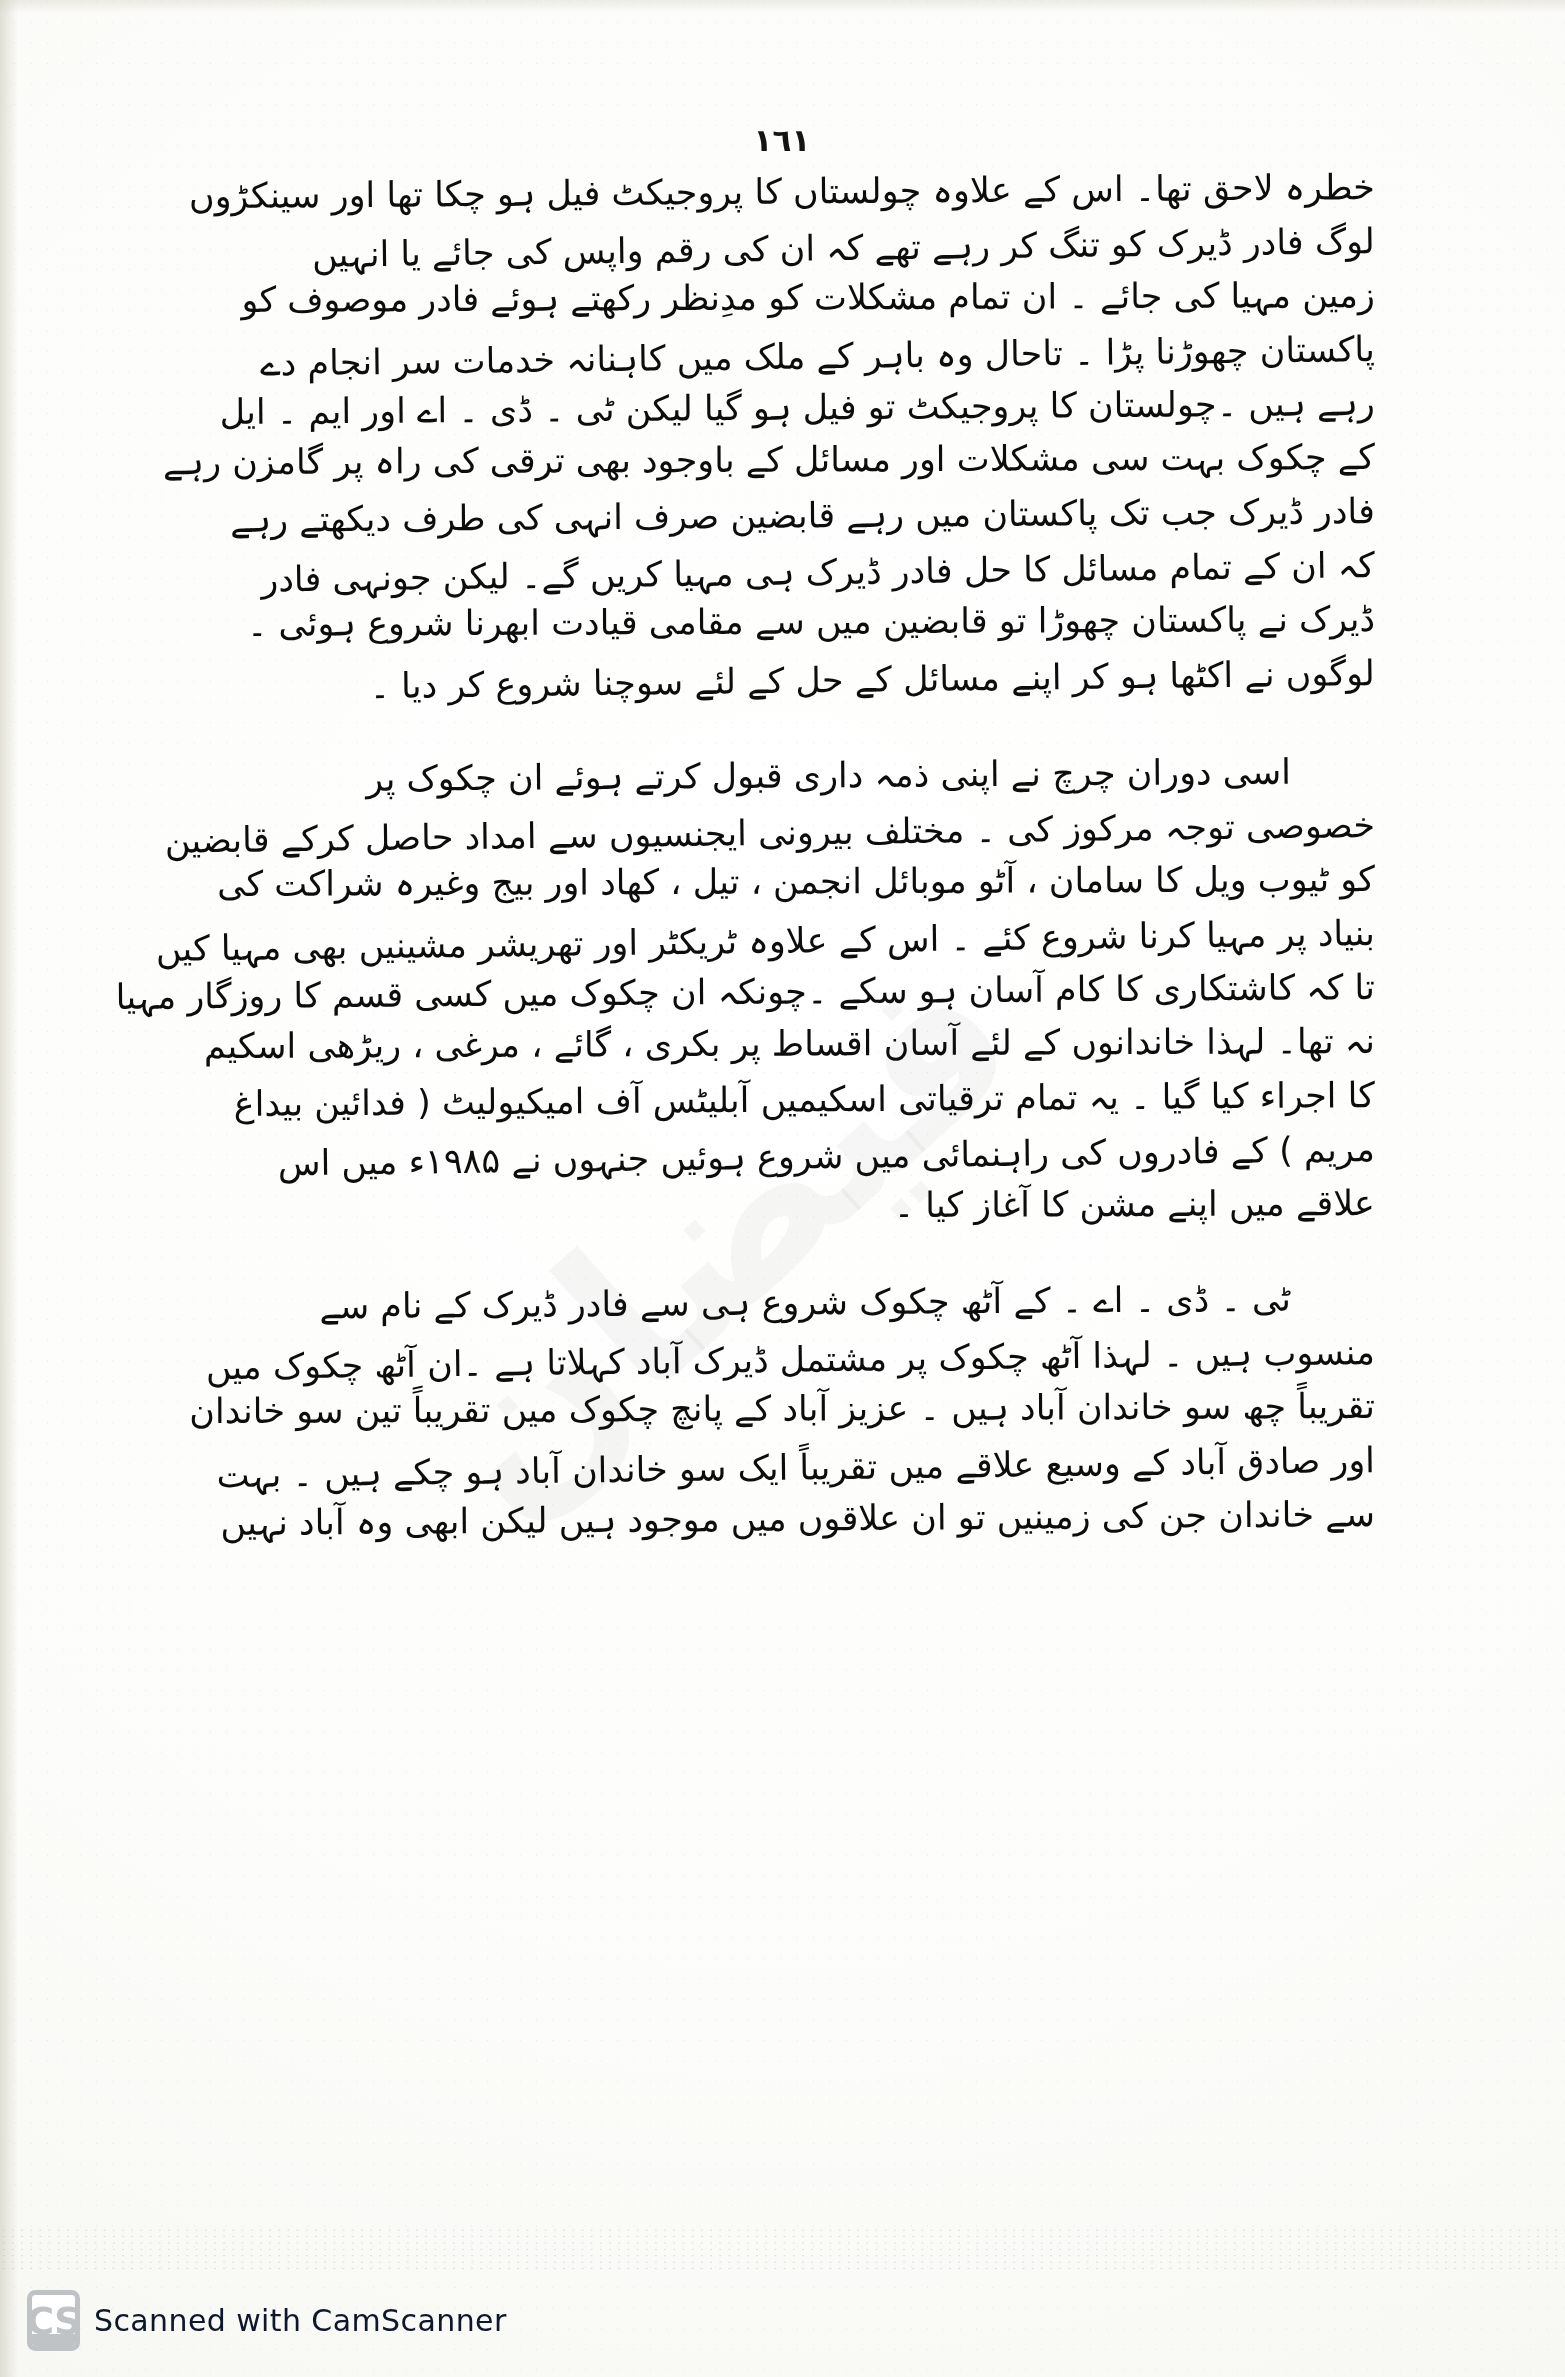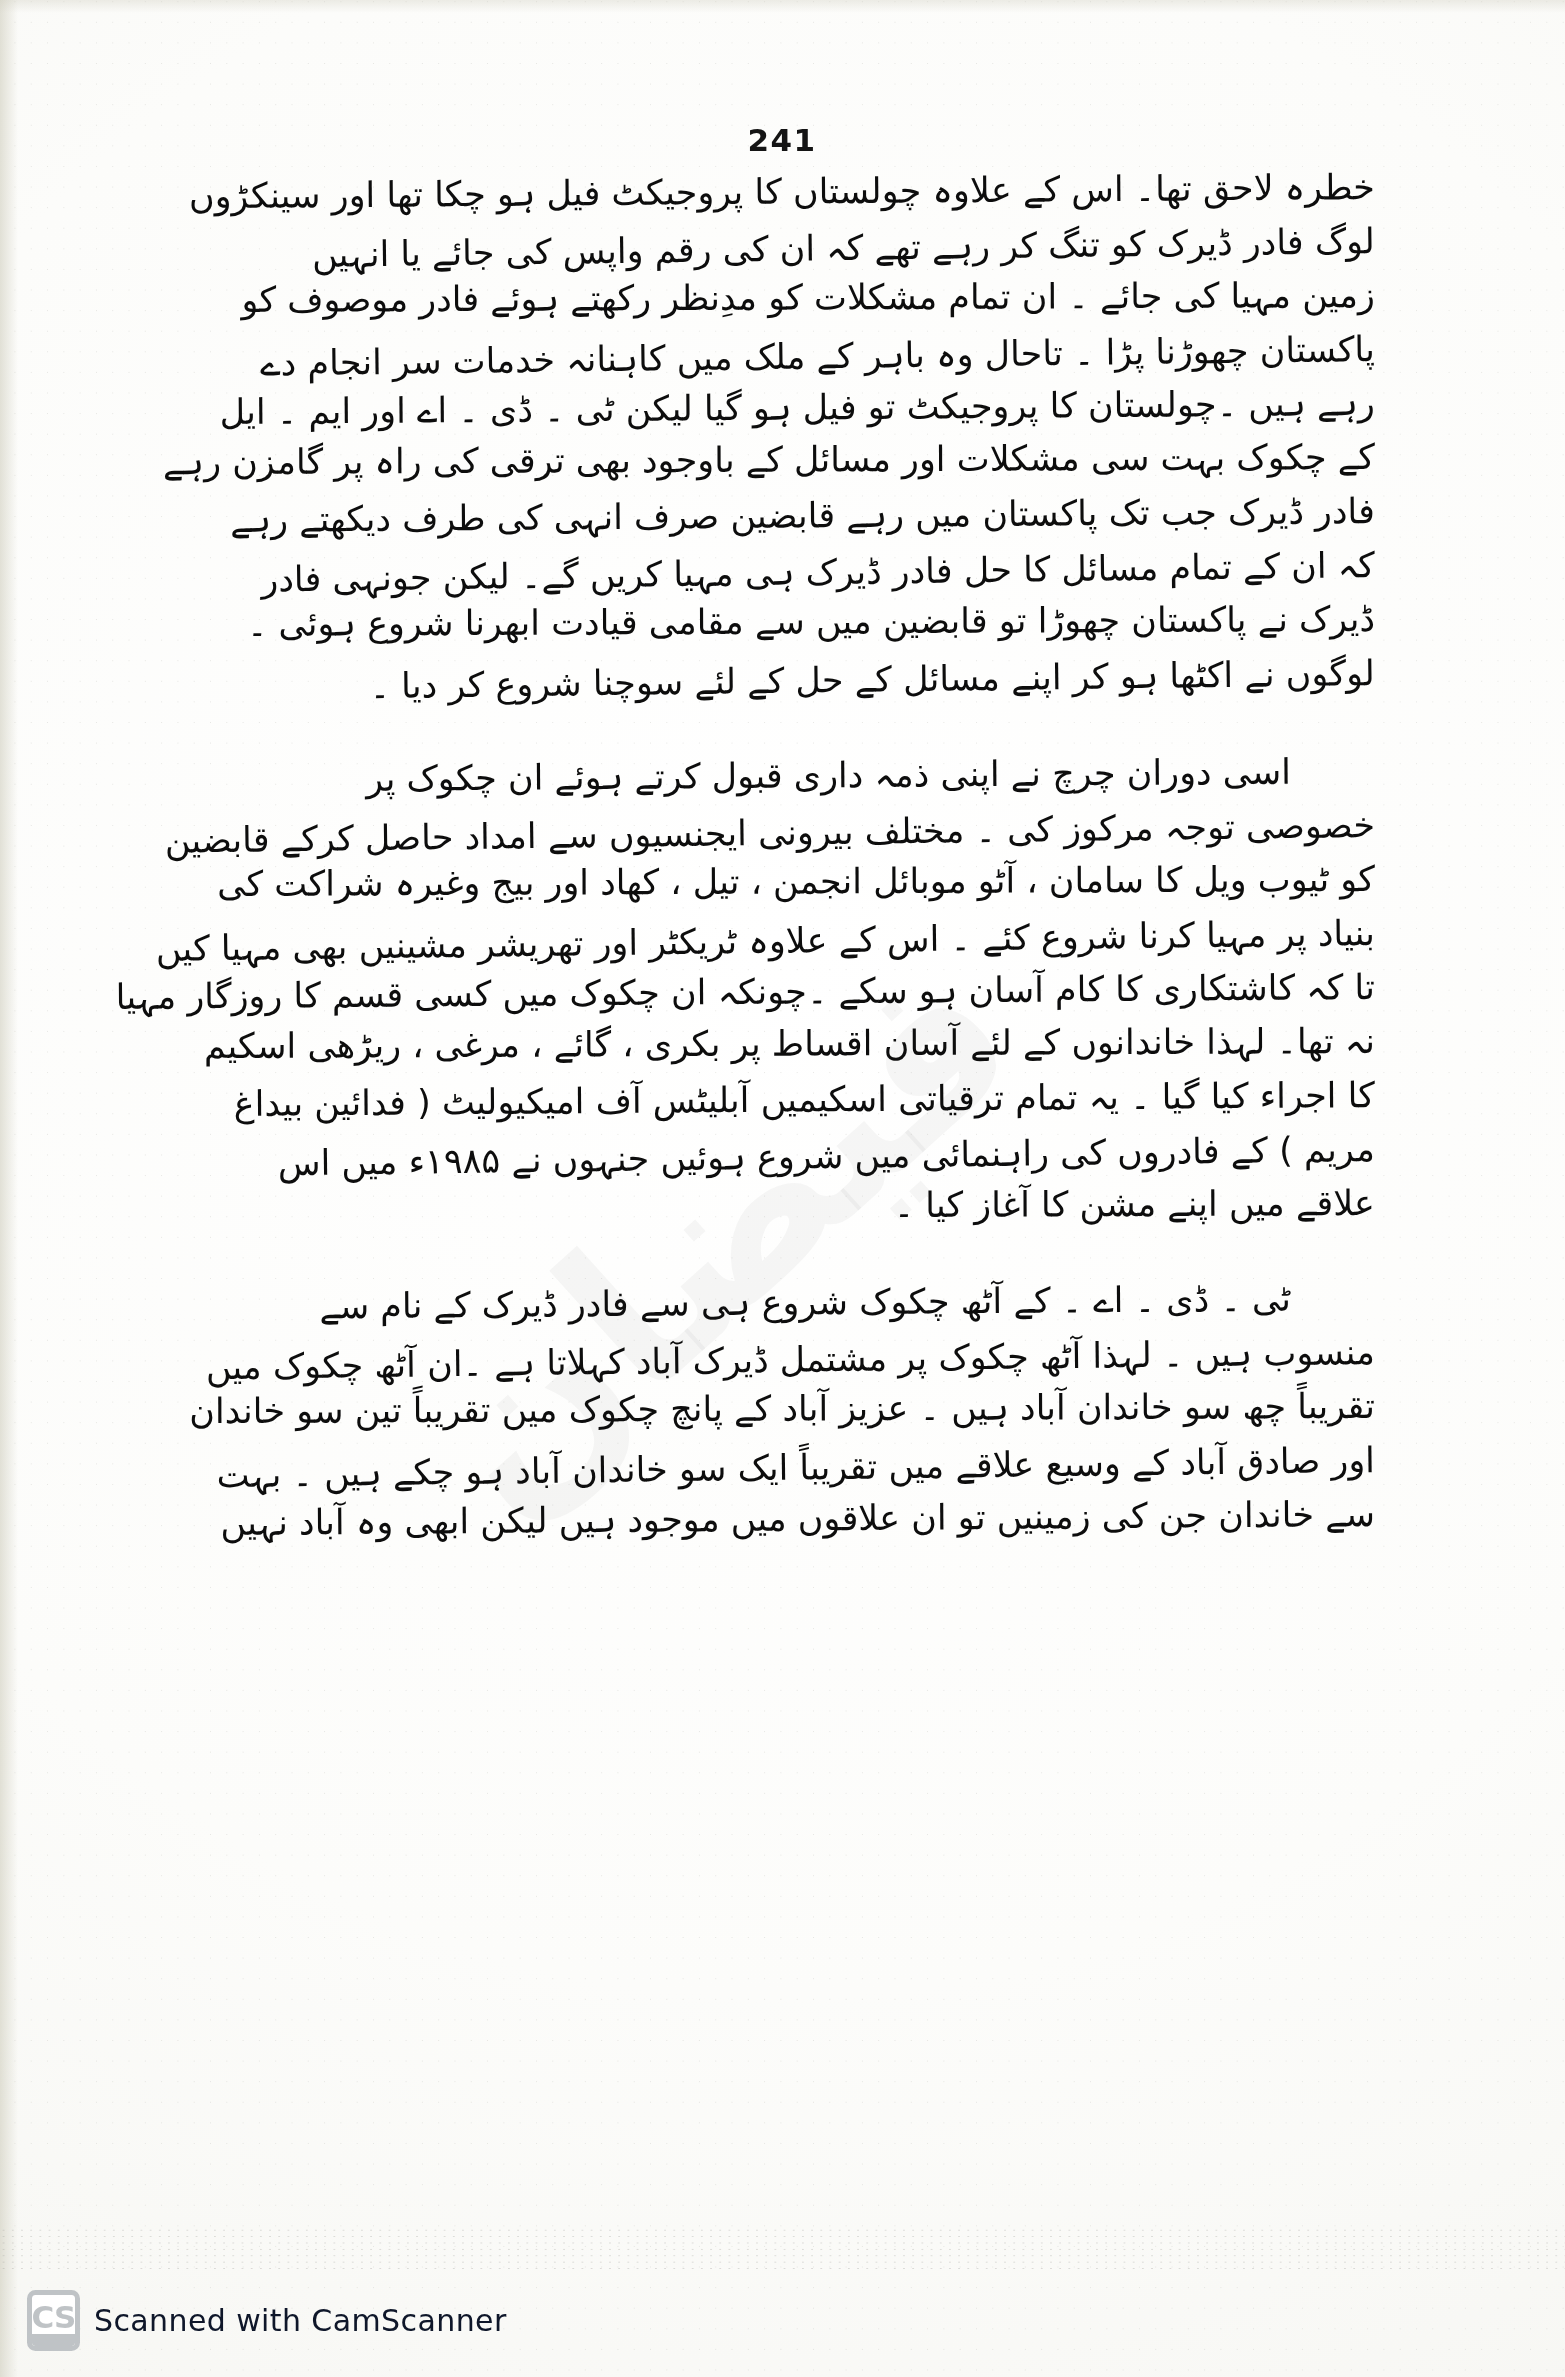--- a/index.html
+++ b/index.html
@@ -139,21 +139,21 @@
     border: 5px solid #bfc3c6;
     border-radius: 8.5px;
     box-sizing: border-box;
     display: flex;
     align-items: flex-start;
     justify-content: center;
     background: #ffffff;
     overflow: hidden;
   }
   .cs-badge .cs-letters {
-    font-size: 31px;
+    font-size: 38px;
     font-weight: 700;
     color: #bfc3c6;
     line-height: 1;
     margin-top: 6.4px;
     letter-spacing: -0.7px;
     font-family: "DejaVu Sans", "Liberation Sans", sans-serif;
   }
   .cs-badge .cs-foot {
     position: absolute;
     left: 0; right: 0; bottom: 0;
@@ -186,21 +186,21 @@
 
 <div class="scan-page">
 
   <div class="paper-tone"></div>
   <div class="scan-noise"></div>
   <div class="edge-shadow-left"></div>
   <div class="edge-shadow-top"></div>
 
   <div class="watermark">فیضان</div>
 
-  <div class="page-number">241</div>
+  <div class="page-number">١٦١</div>
 
   <div class="text-body">
 
     <div class="para">
       <span class="line">خطرہ لاحق تھا۔ اس کے علاوہ چولستاں کا پروجیکٹ فیل ہو چکا تھا اور سینکڑوں</span>
       <span class="line">لوگ فادر ڈیرک کو تنگ کر رہے تھے کہ ان کی رقم واپس کی جائے یا انہیں</span>
       <span class="line">زمین مہیا کی جائے ۔ ان تمام مشکلات کو مدِنظر رکھتے ہوئے فادر موصوف کو</span>
       <span class="line">پاکستان چھوڑنا پڑا ۔ تاحال وہ باہر کے ملک میں کاہنانہ خدمات سر انجام دے</span>
       <span class="line">رہے ہیں ۔چولستان کا پروجیکٹ تو فیل ہو گیا لیکن ٹی ۔ ڈی ۔ اے اور ایم ۔ ایل</span>
       <span class="line">کے چکوک بہت سی مشکلات اور مسائل کے باوجود بھی ترقی کی راہ پر گامزن رہے</span>

